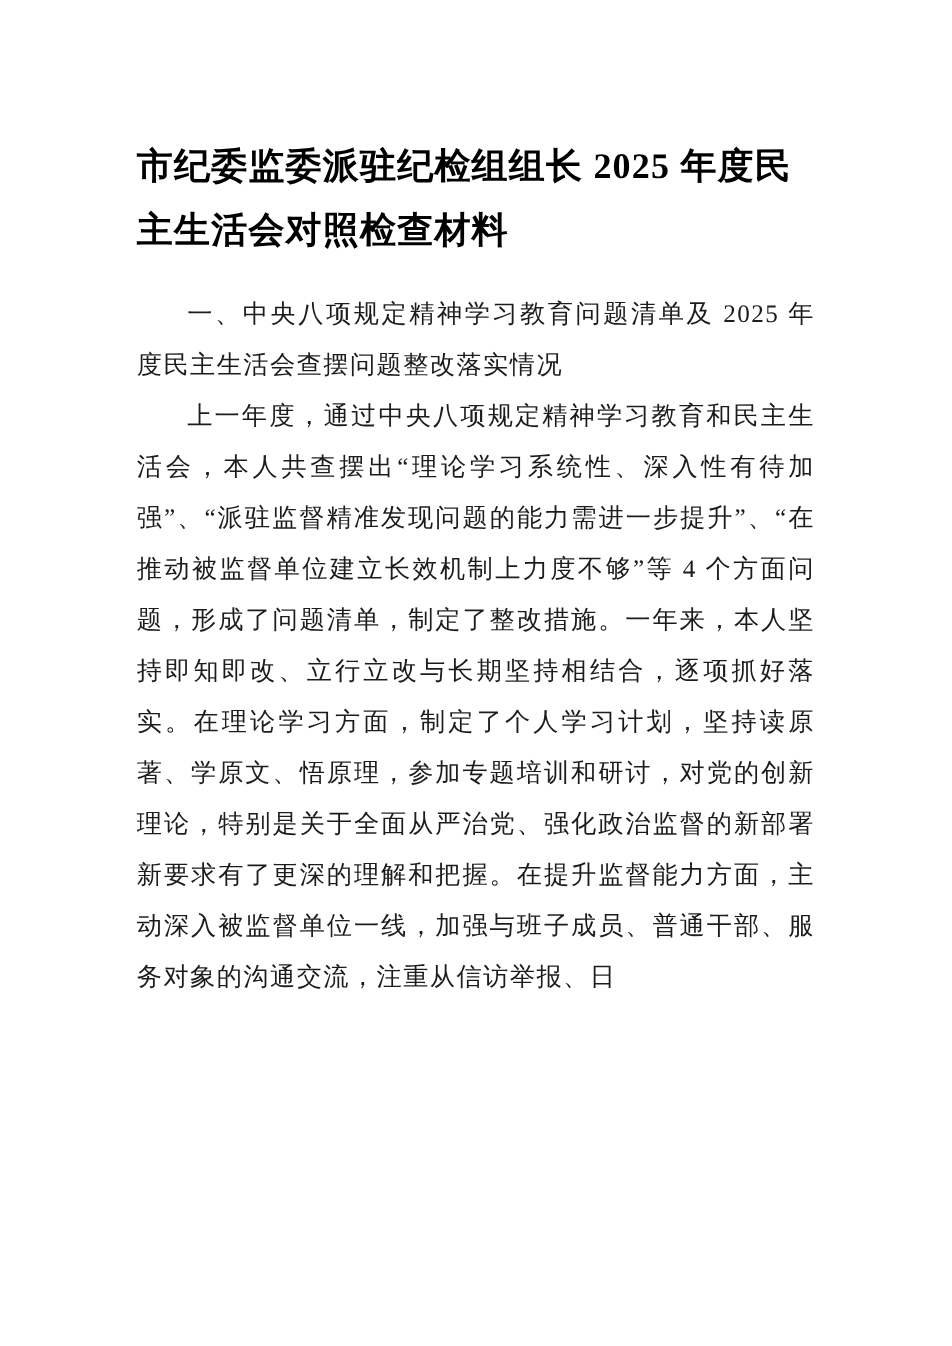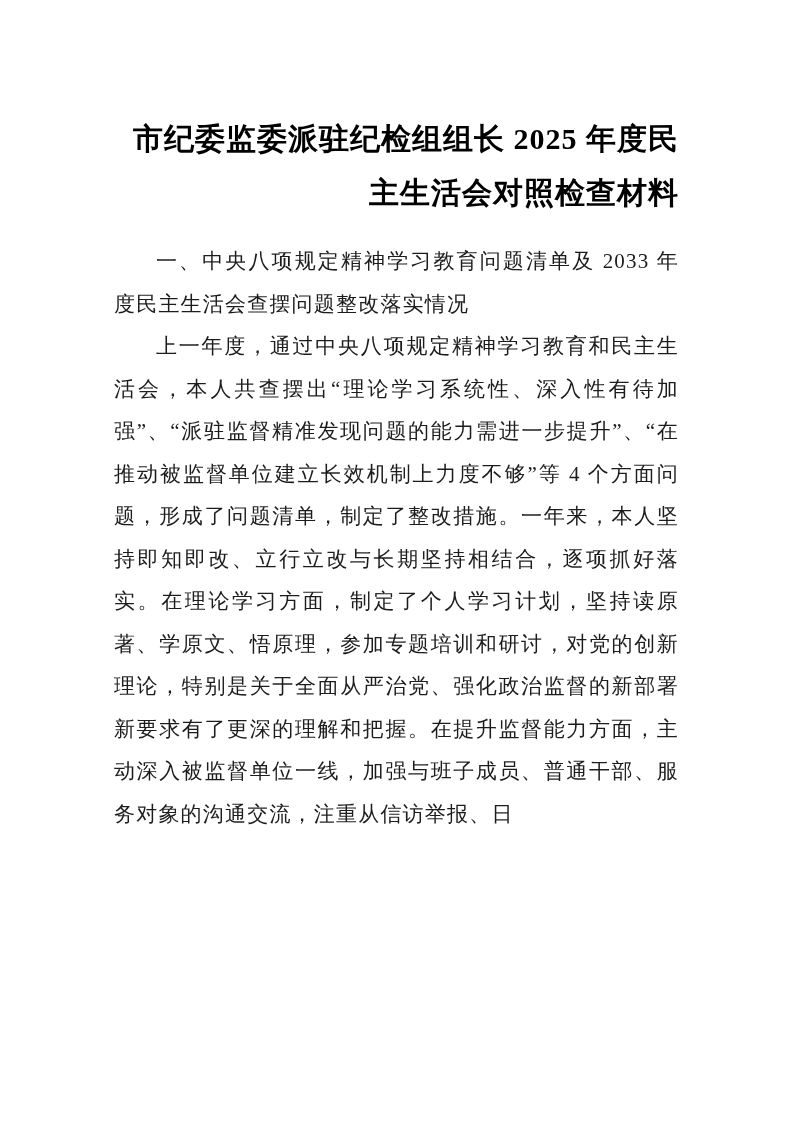--- a/index.html
+++ b/index.html
@@ -19,21 +19,21 @@
     height: 1122px;
     padding: 112px 114px 0 114px;
     background: #ffffff;
   }
   .doc-title {
     margin: 0 0 20px 0;
     font-size: 30px;
     font-weight: 700;
     line-height: 54px;
     letter-spacing: 1px;
-    text-align: right;
+    text-align: left;
     color: #000000;
   }
   .doc-body {
     width: 565px;
   }
   .doc-body p.para {
     margin: 0;
     font-size: 21px;
     line-height: 42.5px;
     letter-spacing: 1.2px;
@@ -45,16 +45,16 @@
   .doc-body p.para.indent {
     text-indent: 2em;
   }
 </style>
 </head>
 <body>
 
 <div class="page">
   <h1 class="doc-title">市纪委监委派驻纪检组组长 2025 年度民主生活会对照检查材料</h1>
   <div class="doc-body">
-      <p class="para indent">一、中央八项规定精神学习教育问题清单及 2033 年度民主生活会查摆问题整改落实情况</p>
+      <p class="para indent">一、中央八项规定精神学习教育问题清单及 2025 年度民主生活会查摆问题整改落实情况</p>
       <p class="para indent">上一年度，通过中央八项规定精神学习教育和民主生活会，本人共查摆出“理论学习系统性、深入性有待加强”、“派驻监督精准发现问题的能力需进一步提升”、“在推动被监督单位建立长效机制上力度不够”等 4 个方面问题，形成了问题清单，制定了整改措施。一年来，本人坚持即知即改、立行立改与长期坚持相结合，逐项抓好落实。在理论学习方面，制定了个人学习计划，坚持读原著、学原文、悟原理，参加专题培训和研讨，对党的创新理论，特别是关于全面从严治党、强化政治监督的新部署新要求有了更深的理解和把握。在提升监督能力方面，主动深入被监督单位一线，加强与班子成员、普通干部、服务对象的沟通交流，注重从信访举报、日</p>
     </div>
 </div>
 
 </body></html>

